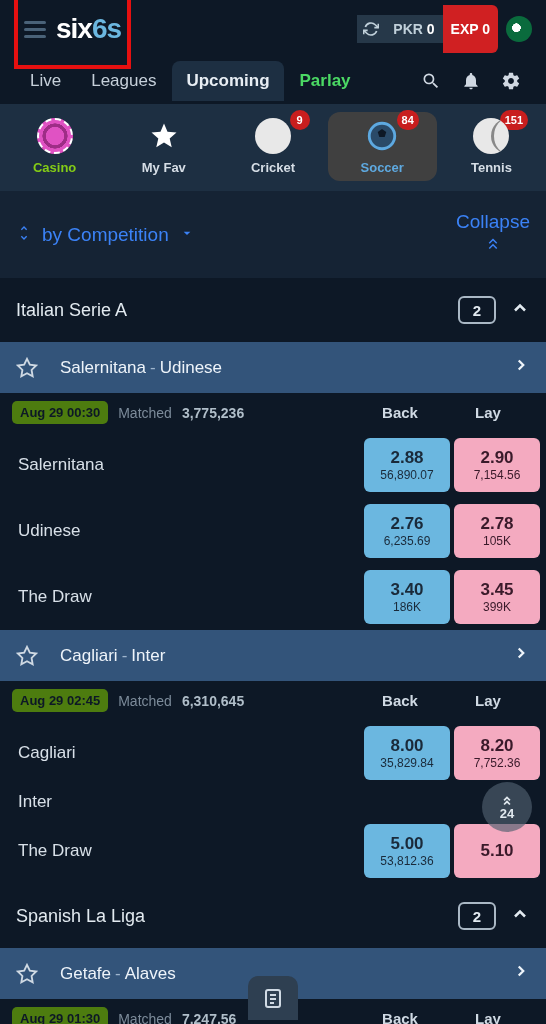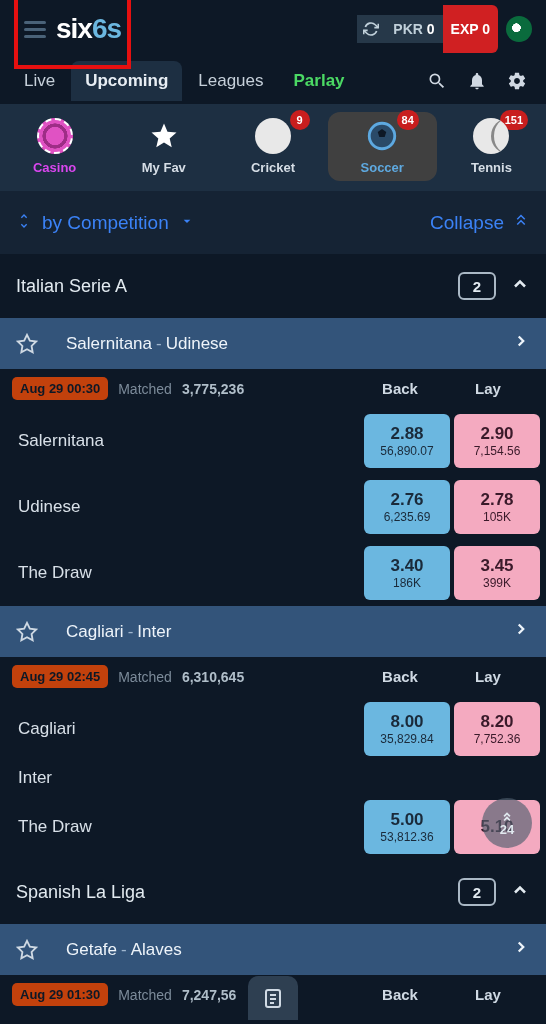--- a/index.html
+++ b/index.html
@@ -15,74 +15,74 @@
     .header-right { display: flex; align-items: center; gap: 8px; }
     .balance-pill { display: flex; align-items: center; border-radius: 6px; overflow: hidden; font-size: 14px; font-weight: 600; }
     .balance-pill .refresh-seg { background: #263849; color: #c0d0da; padding: 6px 6px; display: flex; align-items: center; }
     .balance-pill .pkr-seg { background: #263849; color: #c0d0da; padding: 6px 8px; }
     .balance-pill .pkr-seg b { color: #fff; }
     .balance-pill .exp-seg { background: #d02022; color: #fff; padding: 16px 8px; }
     .balance-pill .exp-seg b { color: #fff; }
     .flag-circle { width: 26px; height: 26px; border-radius: 50%; background: radial-gradient(circle at 40% 45%, #fff 0 20%, transparent 21%), #0a6b3d; }
 
     
-    .tabs { display: flex; align-items: center; padding: 0 10px; gap: 2px; height: 46px; }
+    .tabs { display: flex; align-items: center; padding: 0 16px; gap: 2px; height: 46px; }
     .tab { padding: 10px 14px; color: #c6d0da; font-size: 17px; font-weight: 500; border-radius: 8px 8px 0 0; }
     .tab.active { background: #1d2f42; color: #e8eef4; font-weight: 600; }
     .tab.parlay { color: #4bd964; font-weight: 600; }
     .icon-tabs { display: flex; align-items: center; gap: 18px; margin-left: auto; padding-right: 8px; }
     .icon-circle { width: 22px; height: 22px; display: flex; align-items: center; justify-content: center; color: #d0d8e2; }
 
     
     .sport-row { display: flex; background: #1d2f42; padding: 8px 0 10px; }
     .sport-item { flex: 1; display: flex; flex-direction: column; align-items: center; gap: 6px; position: relative; padding: 6px 4px; border-radius: 12px; }
     .sport-item.active { background: #404040; }
     .sport-icon { width: 36px; height: 36px; border-radius: 50%; display: flex; align-items: center; justify-content: center; font-size: 20px; }
     .sport-label { font-size: 13px; font-weight: 600; color: #d6dee6; }
-    .sport-item.casino .sport-label { color: #d946ef; }
+    .sport-item.casino .sport-label { color: #84cc16; }
     .sport-item.active .sport-label { color: #5ea9e0; }
     .badge { position: absolute; top: -2px; right: 18px; background: #c81e1e; color: #fff; font-size: 11px; font-weight: 700; border-radius: 10px; min-width: 20px; height: 20px; padding: 0 5px; display: flex; align-items: center; justify-content: center; }
 
     
     .sort-bar { display: flex; justify-content: space-between; align-items: center; padding: 20px 16px; color: #3b82f6; font-size: 19px; background: #152334; }
     .sort-left { display: flex; align-items: center; gap: 10px; }
-    .collapse-right { display: flex; align-items: center; gap: 8px; }
+    .collapse-right { display: flex; align-items: center; gap: 2px; flex-direction: column; }
 
     
     .league-header { display: flex; justify-content: space-between; align-items: center; padding: 18px 16px; font-size: 18px; font-weight: 500; color: #e2eaf0; }
     .league-right { display: flex; align-items: center; gap: 14px; }
     .count-box { border: 2px solid #aab8c5; border-radius: 6px; width: 38px; height: 28px; display: flex; align-items: center; justify-content: center; font-size: 15px; font-weight: 700; }
 
     
-    .match-header { display: flex; align-items: center; background: #33547a; padding: 14px 16px; color: #eef4fa; font-size: 17px; gap: 28px; }
+    .match-header { display: flex; align-items: center; background: #33547a; padding: 14px 16px; color: #eef4fa; font-size: 17px; gap: 22px; }
     .match-title { flex: 1; }
     .dash { color: #9fb6ce; margin: 0 4px; }
     .star-outline { width: 22px; height: 22px; color: #cfd9e3; }
 
     
     .info-row { display: flex; align-items: center; padding: 8px 14px 8px 12px; background: #0d1826; font-size: 14px; gap: 10px; }
-    .time-pill { background: #c2410c; color: #0d1826; border-radius: 5px; padding: 4px 8px; font-weight: 600; font-size: 13px; }
+    .time-pill { background: #4d7c0f; color: #0d1826; border-radius: 5px; padding: 4px 8px; font-weight: 600; font-size: 13px; }
     .matched-label { color: #7c8b9a; }
     .matched-value { color: #b0bec9; font-weight: 700; }
     .back-lay-headers { margin-left: auto; display: flex; gap: 0; width: 176px; }
     .back-lay-headers span { flex: 1; text-align: center; font-weight: 700; font-size: 15px; color: #cfd9e3; }
 
     
     .outcome-row { display: flex; align-items: center; padding: 6px 6px 6px 18px; background: #0d1826; }
     .outcome-name { flex: 1; font-size: 17px; color: #d8e0e8; }
     .odds-container { display: flex; gap: 4px; width: 176px; }
     .odds-box { flex: 1; height: 54px; border-radius: 6px; display: flex; flex-direction: column; align-items: center; justify-content: center; }
     .odds-box.back { background: #6bb7e0; color: #1a2a3a; }
     .odds-box.lay { background: #f4aac0; color: #3a1a2a; }
     .odds-price { font-size: 17px; font-weight: 700; }
     .odds-size { font-size: 12px; }
 
     
     .float-bottom { position: absolute; bottom: 4px; left: 50%; transform: translateX(-50%); width: 50px; height: 44px; background: #2e3f51; border-radius: 10px 10px 0 0; display: flex; align-items: center; justify-content: center; color: #d0dae4; }
-    .scroll-top { position: absolute; right: 14px; bottom: 176px; width: 50px; height: 50px; background: rgba(80,95,110,0.65); border-radius: 50%; display: flex; align-items: center; justify-content: center; color: #e0e8ee; flex-direction: column; font-size: 10px; font-weight: 700;}
+    .scroll-top { position: absolute; right: 14px; bottom: 192px; width: 50px; height: 50px; background: rgba(80,95,110,0.65); border-radius: 50%; display: flex; align-items: center; justify-content: center; color: #e0e8ee; flex-direction: column; font-size: 10px; font-weight: 700;}
     .scroll-top .num { font-size: 13px; margin-top: -2px;}
   </style>
 </head>
 <body>
 
 <div class="header">
   <div class="header-left">
     <div class="menu-icon">
         <span></span>
         <span></span>
@@ -102,22 +102,22 @@
       </span>
       <span class="pkr-seg"><span>PKR</span> <b>0</b></span>
       <span class="exp-seg"><span>EXP</span> <b>0</b></span>
     </div>
     <div class="flag-circle"></div>
   </div>
 </div>
 
 <div class="tabs">
   <div class="tab">Live</div>
+  <div class="tab">Leagues</div>
   <div class="tab active">Upcoming</div>
-  <div class="tab">Leagues</div>
   <div class="tab parlay">Parlay</div>
   <div class="icon-tabs">
     <div class="icon-circle">
       <svg width="20" height="20" viewBox="0 0 24 24" fill="currentColor">
           <path d="M15.5 14h-.79l-.28-.27A6.471 6.471 0 0016 9.5 6.5 6.5 0 109.5 16c1.61 0 3.09-.59 4.23-1.57l.27.28v.79l5 4.99L20.49 19l-4.99-5zm-6 0C7.01 14 5 11.99 5 9.5S7.01 5 9.5 5 14 7.01 14 9.5 11.99 14 9.5 14z"></path>
         </svg>
     </div>
     <div class="icon-circle">
       <svg width="20" height="20" viewBox="0 0 24 24" fill="currentColor">
           <path d="M12 22c1.1 0 2-.9 2-2h-4c0 1.1.9 2 2 2zm6-6v-5c0-3.07-1.63-5.64-4.5-6.32V4c0-.83-.67-1.5-1.5-1.5s-1.5.67-1.5 1.5v.68C7.63 5.36 6 7.92 6 11v5l-2 2v1h16v-1l-2-2z"></path>

